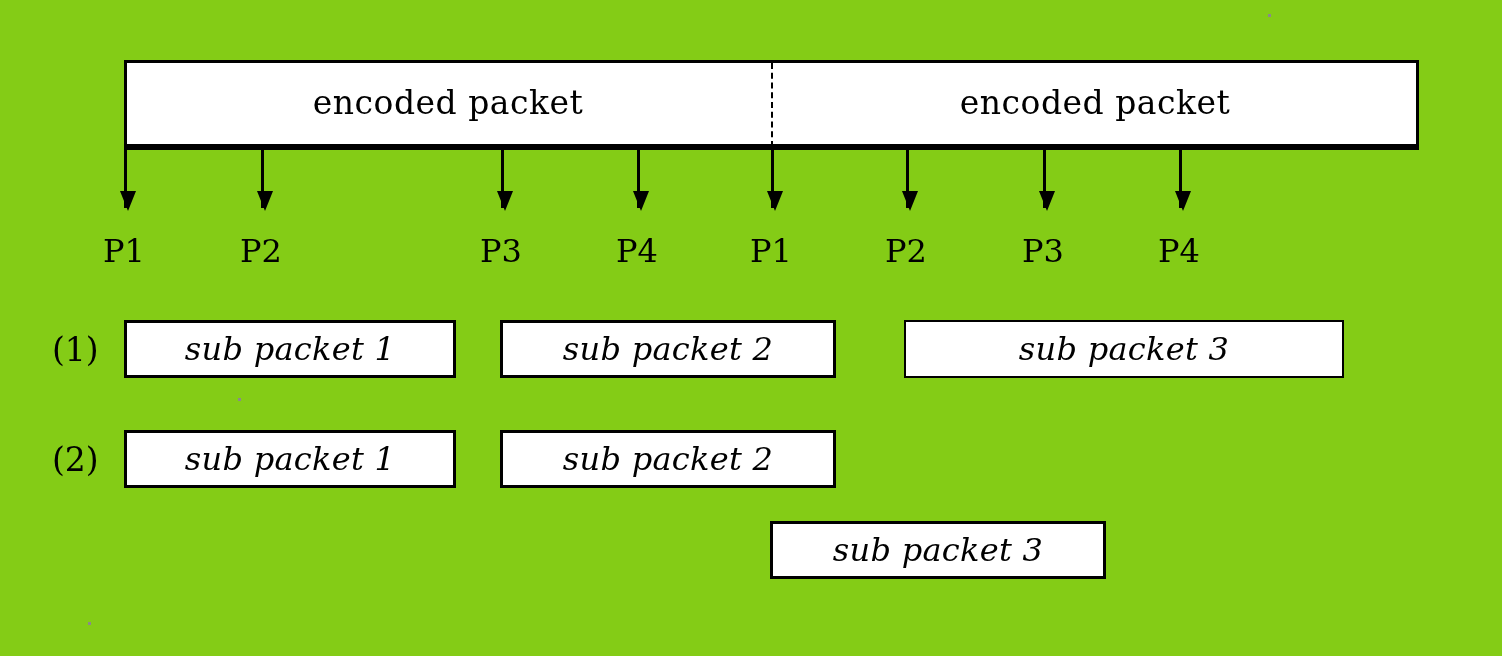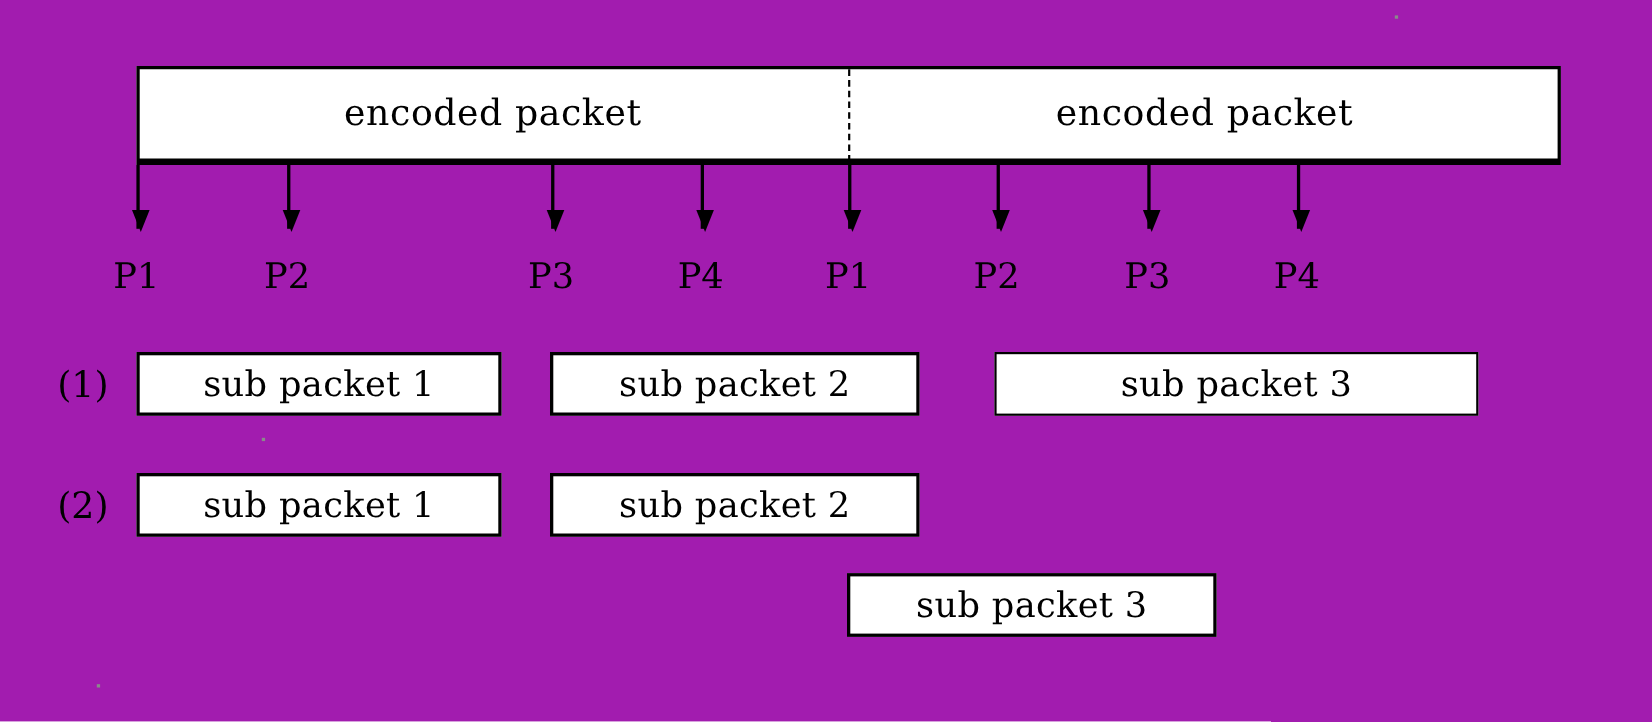--- a/index.html
+++ b/index.html
@@ -7,21 +7,21 @@
     padding: 0;
     background: #ffffff;
   }
   body {
     font-family: "DejaVu Serif", "Liberation Serif", serif;
   }
   #diagram {
     position: relative;
     width: 1502px;
     height: 656px;
-    background: #a21caf;
+    background: #84cc16;
     overflow: hidden;
   }
 
   
   .packet-bar {
     position: absolute;
     box-sizing: border-box;
     border: 3px solid #000;
     border-bottom-width: 6px;
     background: #fff;
@@ -79,20 +79,21 @@
     box-sizing: border-box;
     border: 3px solid #000;
     background: #fff;
     display: flex;
     align-items: center;
     justify-content: center;
     font-size: 32px;
     color: #000;
     white-space: nowrap;
     letter-spacing: 0.3px;
+    font-style: italic;
   }
   .sub-box.thin {
     border-width: 2px;
   }
 
   
   .speck {
     position: absolute;
     background: #8a8a8a;
     width: 3px;

